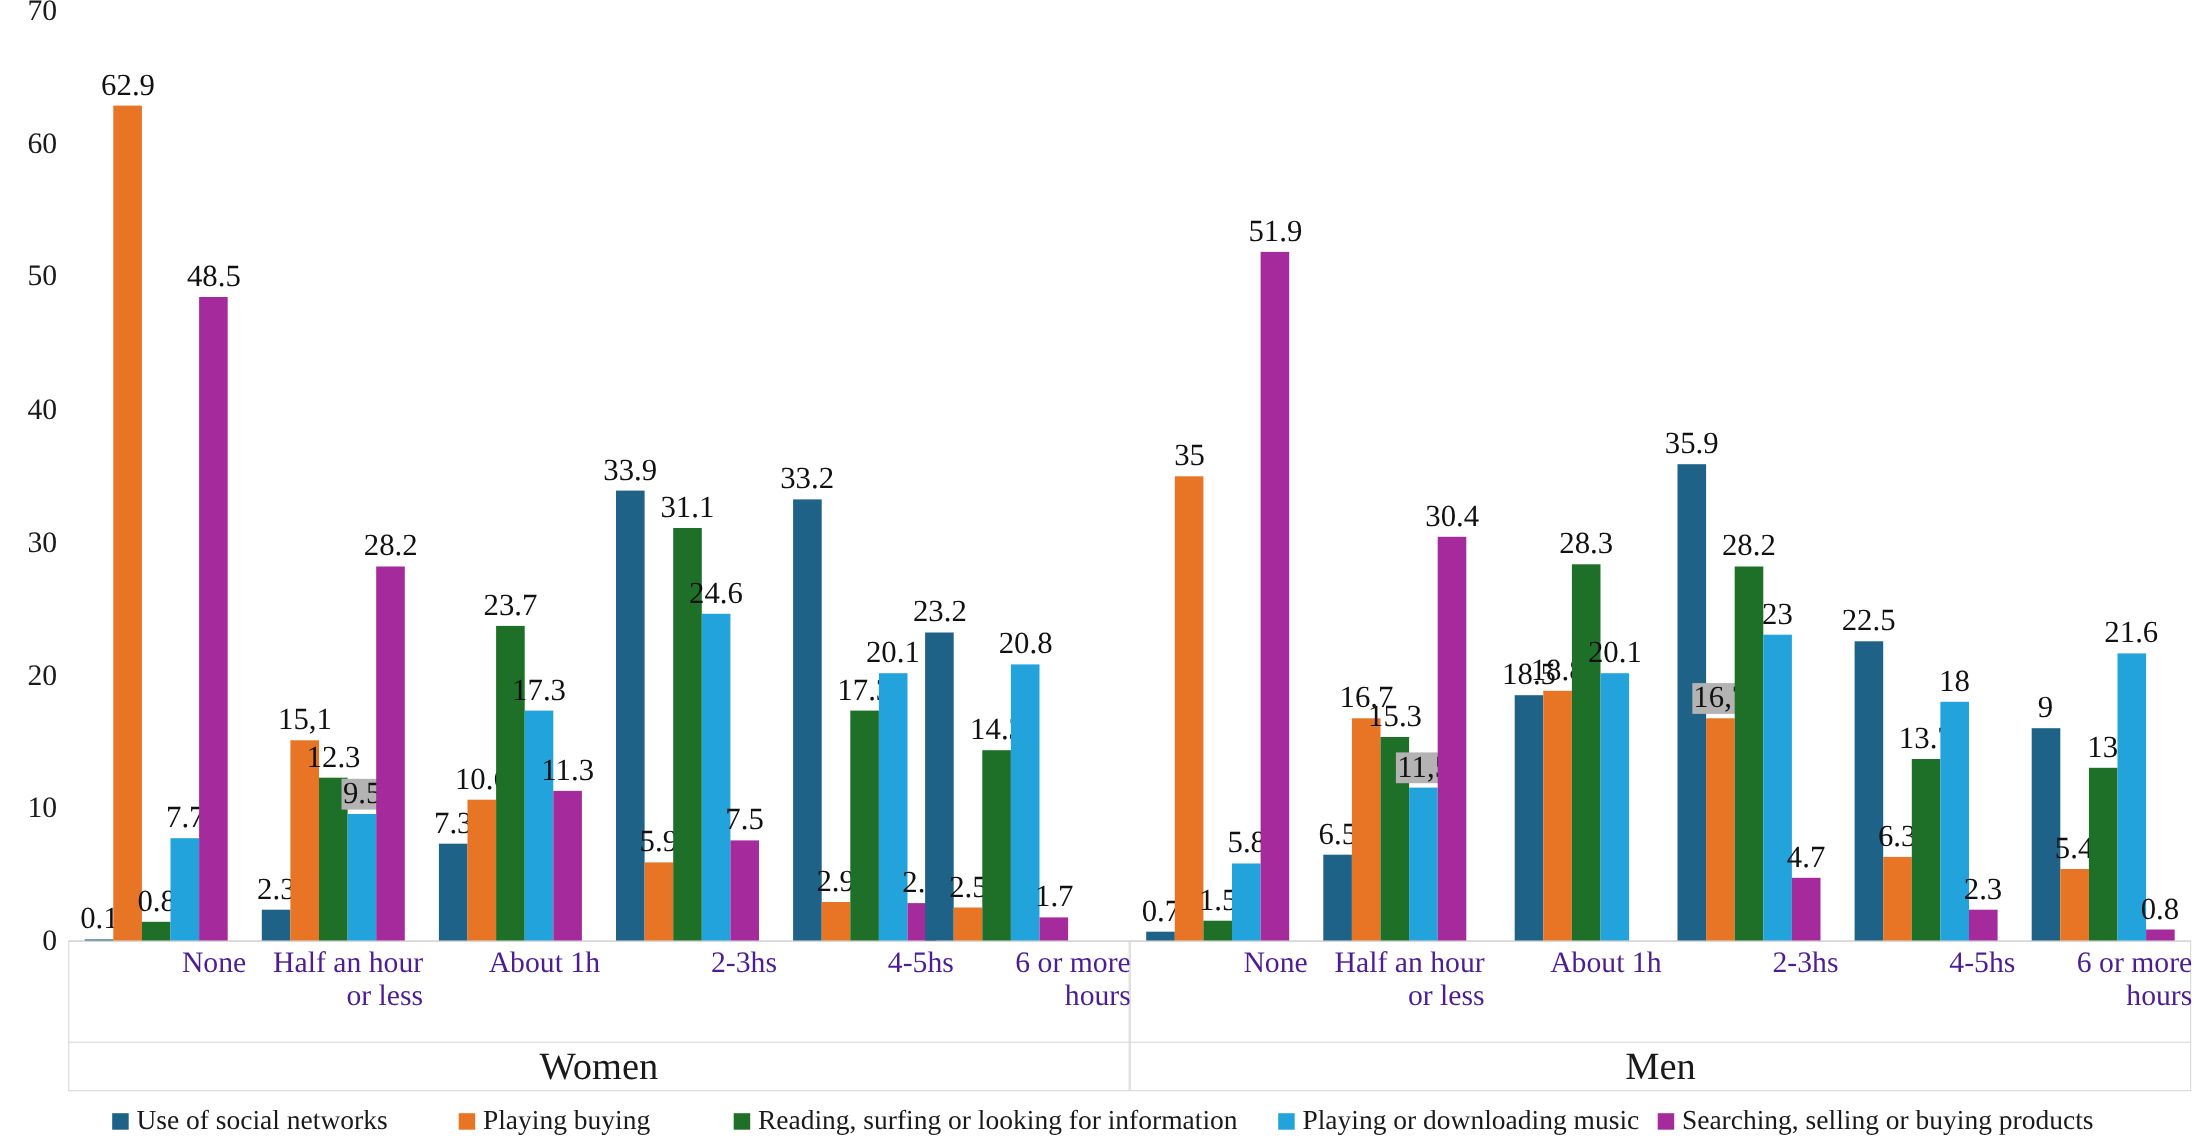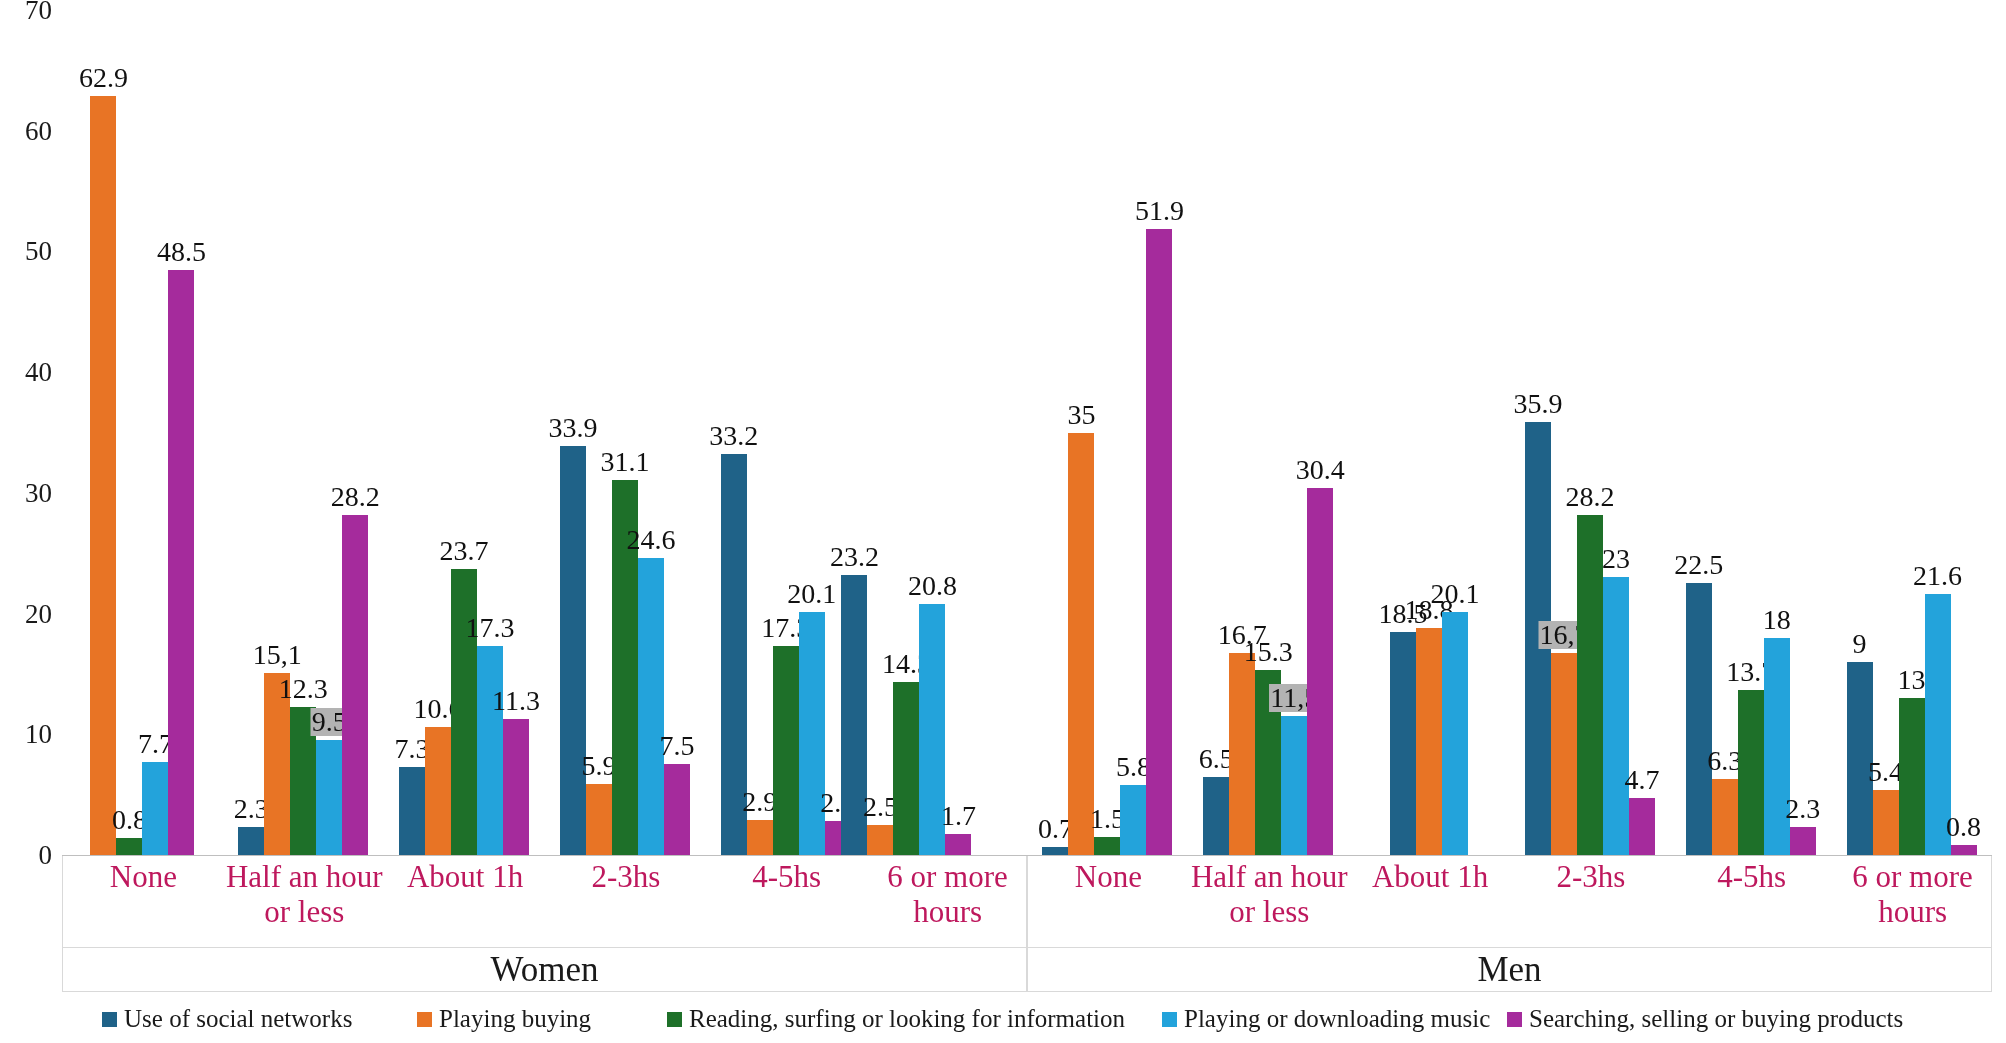--- a/index.html
+++ b/index.html
@@ -110,23 +110,23 @@
   .cat-axis {
     position: absolute;
     top: 856px;
     height: 92px;
     border: 1px solid #d9d9d9;
     border-top: none;
   }
   .cat-cell {
     position: absolute;
     top: 4px;
-    text-align: center;
-    font-size: 31px;
-    color: #be185d;
+    text-align: right;
+    font-size: 27px;
+    color: #4c1d95;
     line-height: 1.12;
     font-family: "Liberation Serif", serif;
   }
   .gender-axis {
     position: absolute;
     top: 948px;
     height: 44px;
     border: 1px solid #d9d9d9;
     border-top: none;
     display: flex;
@@ -180,20 +180,24 @@
       <div class="y-tick" style="top: 241.429px;">50</div>
       <div class="y-tick" style="top: 120.714px;">60</div>
       <div class="y-tick" style="top: 0px;">70</div>
     </div>
   <div class="baseline"></div>
   <div class="plot-area">
       <div class="gender-section" style="left: 0px; width: 965px;">
         <div class="group" style="left: 0px; width: 160.833px;">
           <div class="bars-row">
             <div class="bar-wrap">
+              <div class="bar" style="height: 1.20714px; background: rgb(31, 98, 136);"></div>
+              <div class="bar-label" style="bottom: 5.20714px;">0.1</div>
+            </div>
+            <div class="bar-wrap">
               <div class="bar" style="height: 759.293px; background: rgb(232, 116, 37);"></div>
               <div class="bar-label" style="bottom: 763.293px;">62.9</div>
             </div>
             <div class="bar-wrap">
               <div class="bar" style="height: 16.9px; background: rgb(30, 112, 41);"></div>
               <div class="bar-label" style="bottom: 20.9px;">0.8</div>
             </div>
             <div class="bar-wrap">
               <div class="bar" style="height: 92.95px; background: rgb(35, 163, 219);"></div>
               <div class="bar-label" style="bottom: 96.95px;">7.7</div>
@@ -376,20 +380,24 @@
         </div>
         <div class="group" style="left: 321.667px; width: 160.833px;">
           <div class="bars-row">
             <div class="bar-wrap">
               <div class="bar" style="height: 223.321px; background: rgb(31, 98, 136);"></div>
               <div class="bar-label" style="bottom: 227.321px;">18.5</div>
             </div>
             <div class="bar-wrap">
               <div class="bar" style="height: 226.943px; background: rgb(232, 116, 37);"></div>
               <div class="bar-label" style="bottom: 230.943px;">18.8</div>
+            </div>
+            <div class="bar-wrap">
+              <div class="bar" style="height: 341.621px; background: rgb(30, 112, 41);"></div>
+              <div class="bar-label" style="bottom: 345.621px;">28.3</div>
             </div>
             <div class="bar-wrap">
               <div class="bar" style="height: 242.636px; background: rgb(35, 163, 219);"></div>
               <div class="bar-label" style="bottom: 246.636px;">20.1</div>
             </div>
           </div>
         </div>
         <div class="group" style="left: 482.5px; width: 160.833px;">
           <div class="bars-row">
             <div class="bar-wrap">

